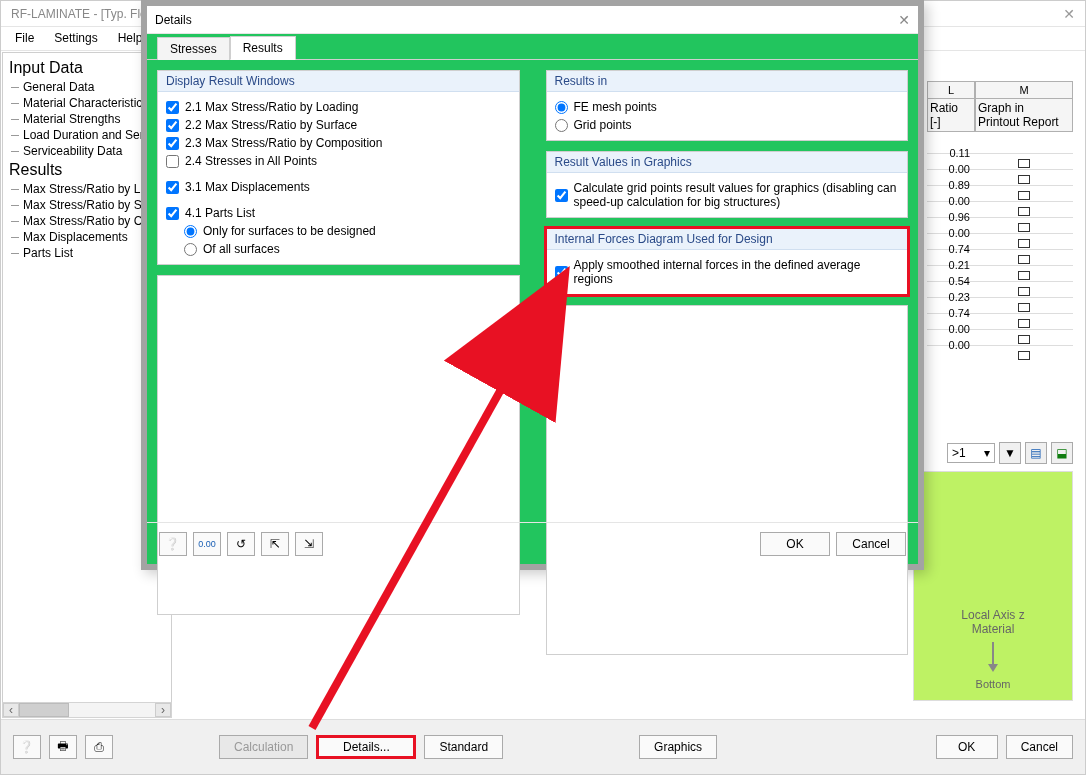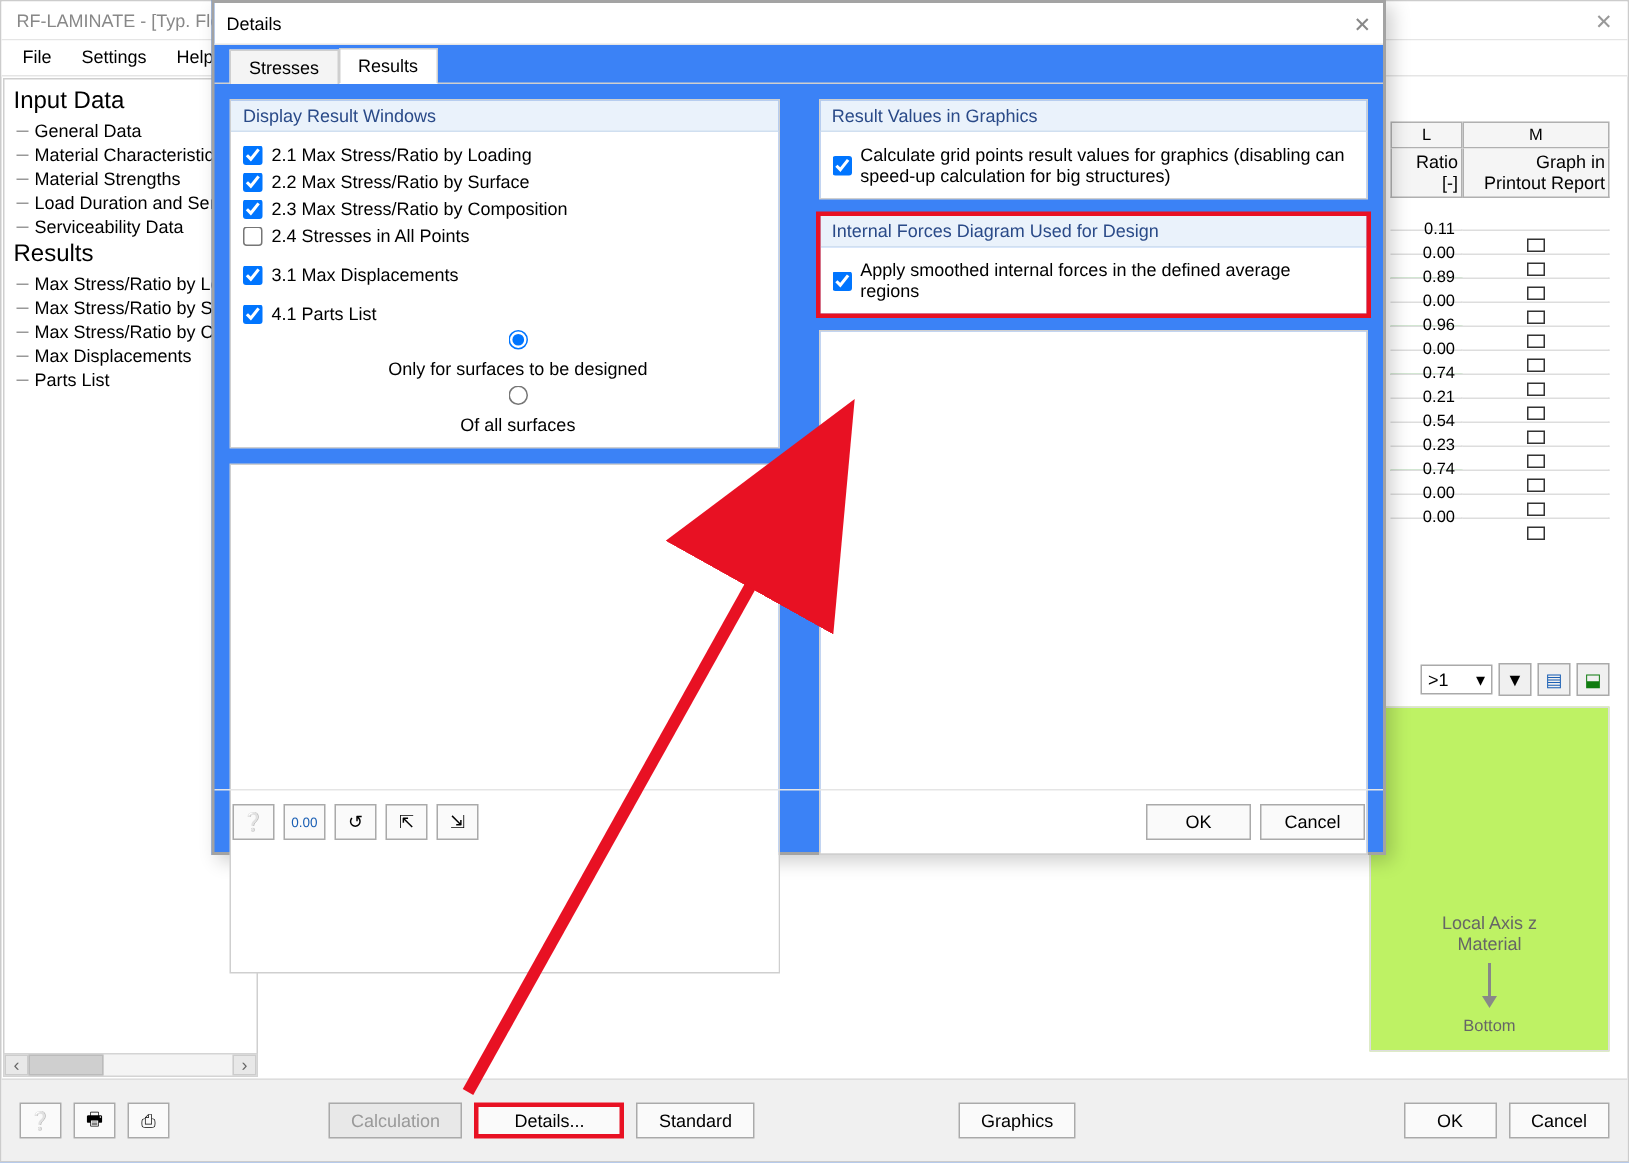--- a/index.html
+++ b/index.html
@@ -18,21 +18,21 @@
 .tree-item { padding: 1px 0 1px 18px; white-space: nowrap; position: relative; }
 .tree-item::before { content: ""; position: absolute; left: 6px; top: 8px; width: 8px; height: 1px; background: #999; }
 
 
 .right-table { position: absolute; right: 12px; top: 80px; width: 146px; }
 .right-header { display: flex; }
 .right-header div { border: 1px solid #b0b0b0; background: #f5f5f5; text-align: center; padding: 2px; font-size: 11px; }
 .col-l { width: 48px; }
 .col-m { width: 98px; }
 .right-header2 { display: flex; }
-.right-header2 div { border: 1px solid #b0b0b0; border-top: none; background: #f5f5f5; text-align: right; padding: 2px; font-size: 11px; }
+.right-header2 div { border: 1px solid #b0b0b0; border-top: none; background: #f5f5f5; text-align: left; padding: 2px; font-size: 11px; }
 .right-rows { }
 .right-row { display: flex; height: 16px; }
 .right-row div { border-right: 1px solid #ddd; border-bottom: 1px solid #ddd; font-size: 11px; display: flex; align-items: center; justify-content: center; margin-top: 21px; }
 .cell-l { width: 48px; justify-content: flex-end !important; padding-right: 4px; }
 .cell-m { width: 98px; }
 .cell-m .box { width: 12px; height: 9px; border: 1px solid #333; }
 .green { background: #8ee08e; }
 
 
 .filter-row { position: absolute; right: 12px; top: 441px; display: flex; gap: 4px; align-items: center; }
@@ -54,34 +54,34 @@
 .std-btn.disabled { color: #999; background: #e8e8e8; }
 .spacer { flex: 1; }
 .scroll-track { position:absolute; left:1px; bottom:56px; width:170px; height:16px; background:#f4f4f4; border:1px solid #d4d4d4; display:flex; align-items:center; }
 .scroll-arrow { width:16px; height:14px; background:#e8e8e8; display:flex; align-items:center; justify-content:center; border:1px solid #ccc; color:#666;}
 .scroll-thumb { width:50px; height:14px; background:#cfcfcf; border:1px solid #bbb; }
 
 
 .red-box-btn { border: 3px solid #e81123 !important; }
 
 
-.dialog { position: absolute; left: 141px; top: 0; width: 783px; height: 570px; background: #3b82f6; border: 2px solid #a3a3a3; box-shadow: 4px 4px 12px rgba(0,0,0,.2); }
+.dialog { position: absolute; left: 141px; top: 0; width: 783px; height: 570px; background: #22c55e; border: 6px solid #a3a3a3; box-shadow: 4px 4px 12px rgba(0,0,0,.2); }
 .dlg-title { height: 28px; background: #fff; display: flex; align-items: center; justify-content: space-between; padding: 0 8px; border-bottom: 1px solid #e5e5e5; }
 .dlg-close { font-size: 14px; color: #888; cursor: pointer; }
 .dlg-tabs { height: 26px; display: flex; align-items: flex-end; padding: 0 10px; border-bottom: 1px solid #cfcfcf; gap: 0; }
 .dlg-tab { padding: 4px 12px; border: 1px solid #cfcfcf; border-bottom: none; background: #f4f4f4; position: relative; top: 1px; }
 .dlg-tab.active { background: #fff; border-bottom: 1px solid #fff; }
 .dlg-body { padding: 10px; display: flex; gap: 26px; }
 .dlg-col { width: 370px; }
 .group { border: 1px solid #cfcfcf; margin-bottom: 10px; }
 .group-h { background: #eaf2fb; color: #2a4a88; padding: 3px 8px; font-size: 12px; border-bottom: 1px solid #d0dff0; }
 .group-b { padding: 6px 8px; background: #fff; }
 .chk, .rad { display: flex; align-items: center; gap: 6px; padding: 2px 0; }
 .chk input, .rad input { margin: 0; }
-.sub { padding-left: 18px; flex-direction: column; }
+.sub { padding-left: 18px; }
 .group.lg { height: 340px; }
 .group.lg2 { height: 434px; }
 
 
 .red-group { outline: 3px solid #e81123; outline-offset: -1px; }
 
 
 .dlg-footer { position: absolute; bottom: 0; left: 0; right: 0; height: 42px; display: flex; align-items: center; padding: 0 12px; gap: 6px; border-top: 1px solid #e5e5e5; }
 .dlg-footer .spacer { flex: 1; }
 .dlg-footer .std-btn { min-width: 70px; }
@@ -299,20 +299,33 @@
             </label>
         </div>
       </div>
       <div class="group lg">
         <div class="group-b" style="height:100%"></div>
       </div>
     </div>
 
     <div class="dlg-col">
       <div class="group">
+        <div class="group-h">Results in</div>
+        <div class="group-b">
+          <label class="rad">
+              <input type="radio" name="ri" checked="" style="">
+              <span>FE mesh points</span>
+            </label>
+          <label class="rad">
+              <input type="radio" name="ri" style="">
+              <span>Grid points</span>
+            </label>
+        </div>
+      </div>
+      <div class="group">
         <div class="group-h">Result Values in Graphics</div>
         <div class="group-b">
           <label class="chk">
               <input type="checkbox" checked="" style="">
               <span>Calculate grid points result values for graphics (disabling can speed-up calculation for big structures)</span>
             </label>
         </div>
       </div>
       <div class="group red-group">
         <div class="group-h">Internal Forces Diagram Used for Design</div>

